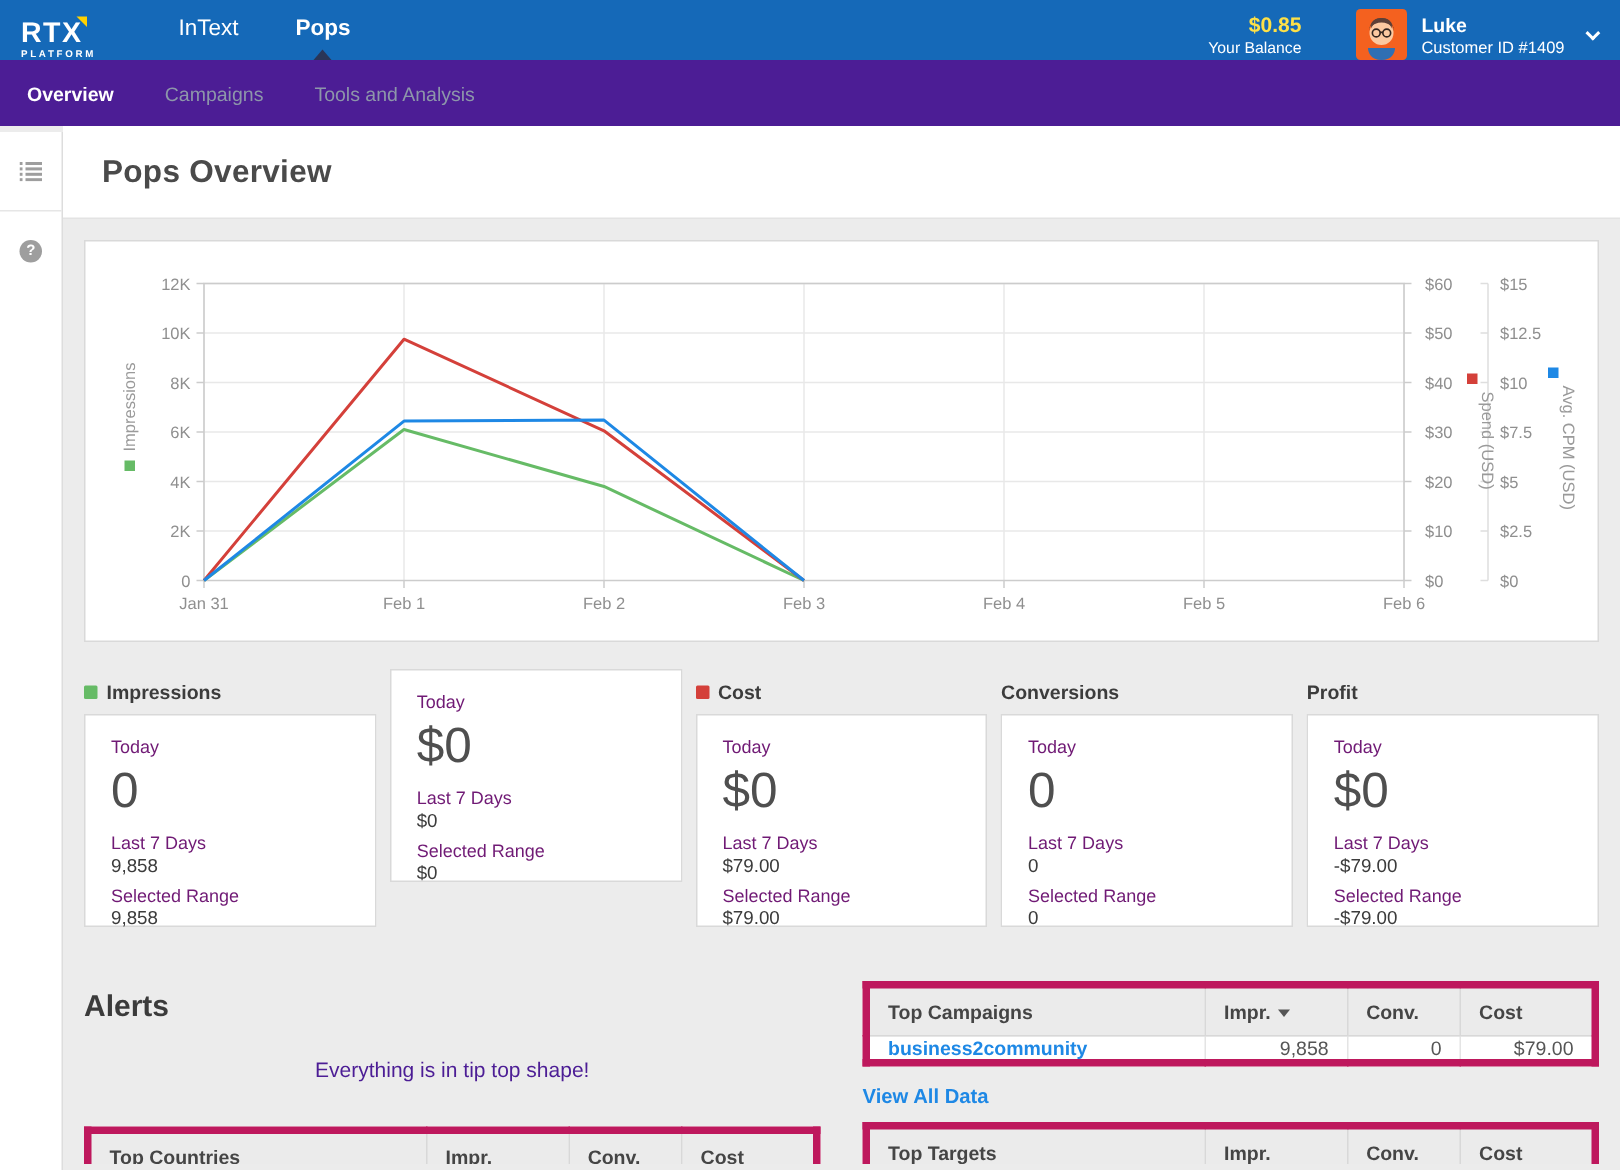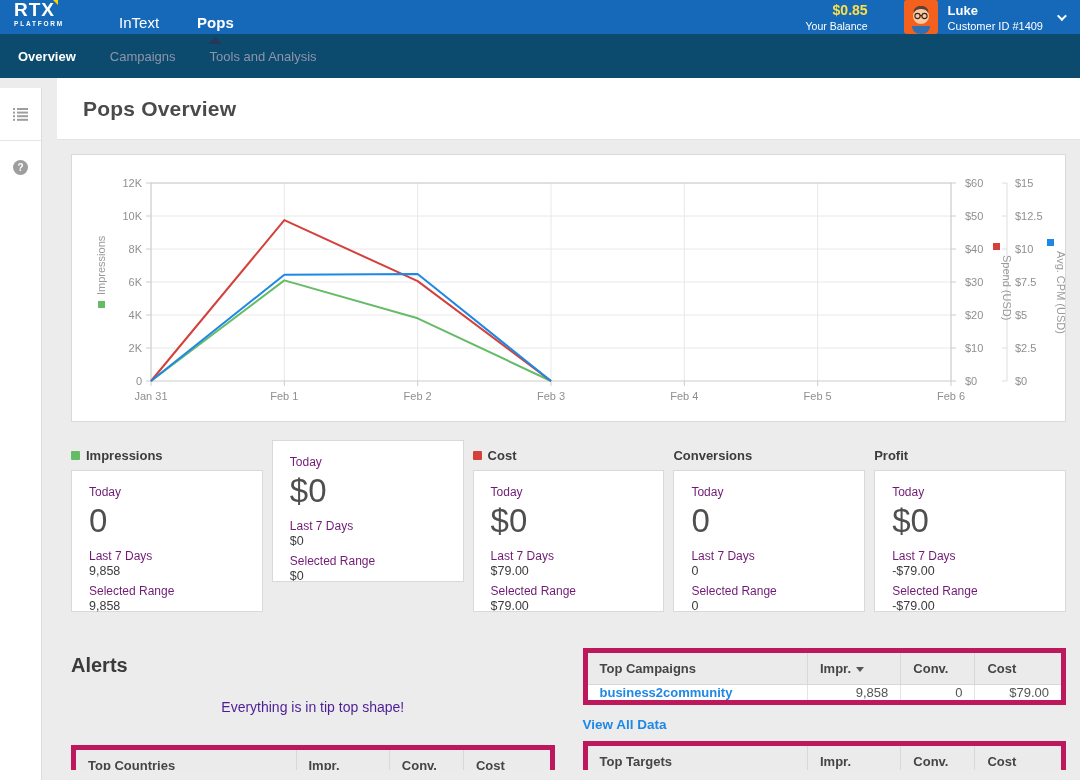--- a/index.html
+++ b/index.html
@@ -1,20 +1,20 @@
 <!DOCTYPE html>
 <html><head>
 <meta charset="utf-8">
 <style>
   * { margin:0; padding:0; box-sizing:border-box; }
   html,body { width:1080px; height:780px; overflow:hidden; background:#ececec;
     font-family:"Liberation Sans", sans-serif; }
 
   
-  .topbar { height:34px; background:#1569b8; display:flex; align-items:flex-start; position:relative; z-index:3; }
+  .topbar { height:40px; background:#1569b8; display:flex; align-items:flex-end; position:relative; z-index:3; }
   .logo { margin-left:14px; line-height:1; color:#fff; }
   .logo .rtx { font-size:19px; font-weight:800; letter-spacing:1px; position:relative; display:inline-block; }
   .logo .rtx .accent { position:absolute; right:-3px; top:-2px; width:0; height:0;
     border-left:7px solid transparent; border-top:7px solid #ffd100; }
   .logo .plat { font-size:6.5px; font-weight:700; letter-spacing:1.8px; margin-top:2px; }
   .primary-nav { display:flex; margin-left:36px; height:44px; }
   .nav-item { color:#fff; font-size:15px; padding:0 19px; display:flex; align-items:center; position:relative; cursor:pointer; }
   .nav-item.active { font-weight:700; }
   .nav-item.active::after { content:""; position:absolute; bottom:0; left:50%; margin-left:-6px;
     border-left:6px solid transparent; border-right:6px solid transparent; border-bottom:7px solid #2a3557; }
@@ -23,37 +23,37 @@
   .balance .amt { color:#fde047; font-size:14px; font-weight:700; }
   .balance .lbl { color:#fff; font-size:10.5px; margin-top:2px; }
   .avatar { width:34px; height:34px; border-radius:3px; overflow:hidden; flex:none; }
   .userbox { margin-left:10px; color:#fff; }
   .userbox .name { font-size:13px; font-weight:700; }
   .userbox .cid { font-size:11px; margin-top:2px; }
   .chev { display:inline-block; width:7px; height:7px; border-right:2px solid #fff; border-bottom:2px solid #fff;
     transform:rotate(45deg) translateY(-2px); margin-left:14px; }
 
   
-  .subnav { height:44px; background:#0c4a6e; display:flex; align-items:center; position:relative; z-index:2; }
+  .subnav { height:44px; background:#4c1d95; display:flex; align-items:center; position:relative; z-index:2; }
   .subnav-items { display:flex; margin-left:18px; }
   .subnav-item { color:#8d96aa; font-size:13px; margin-right:34px; cursor:pointer; }
   .subnav-item.active { color:#fff; font-weight:700; }
   .daterange { margin-left:auto; margin-right:16px; display:flex; align-items:center; color:#fff; cursor:pointer; }
   .daterange .txt { font-size:12px; font-weight:700; letter-spacing:.4px; margin-left:8px; }
   .daterange .chev { margin-left:10px; border-color:#cfd5e2; }
 
   
   .sidebar { position:absolute; left:0; top:88px; bottom:0; width:42px; background:#fff; border-right:1px solid #ddd; z-index:2; }
   .side-cell { height:53px; display:flex; align-items:center; justify-content:center; cursor:pointer; }
   .side-cell.first { border-bottom:1px solid #e6e6e6; }
   .help-circle { width:15px; height:15px; border-radius:50%; background:#9e9e9e; color:#fff;
     font-size:10px; font-weight:700; display:flex; align-items:center; justify-content:center; }
 
   
-  .content { margin-left:57px; }
+  .content { margin-left:42px; }
   .titlebar { height:62px; background:#fff; display:flex; align-items:center; padding-left:26px; border-bottom:1px solid #e3e3e3; }
   .page-title { font-size:21px; font-weight:600; color:#4a4a4a; letter-spacing:.2px; }
   .main { padding:14px 14px 0; height:630px; overflow:hidden; }
 
   .chart-card { background:#fff; border:1px solid #d9d9d9; height:268px; position:relative; }
 
   
   .cards-row { display:grid; grid-template-columns:repeat(5,1fr); column-gap:9px; margin-top:18px; }
   .card-head { height:30px; display:flex; align-items:center; font-size:13px; font-weight:700; color:#3c3c3c; }
   .card-head .sq { width:9px; height:9px; border-radius:1px; margin-right:6px; display:inline-block; }

